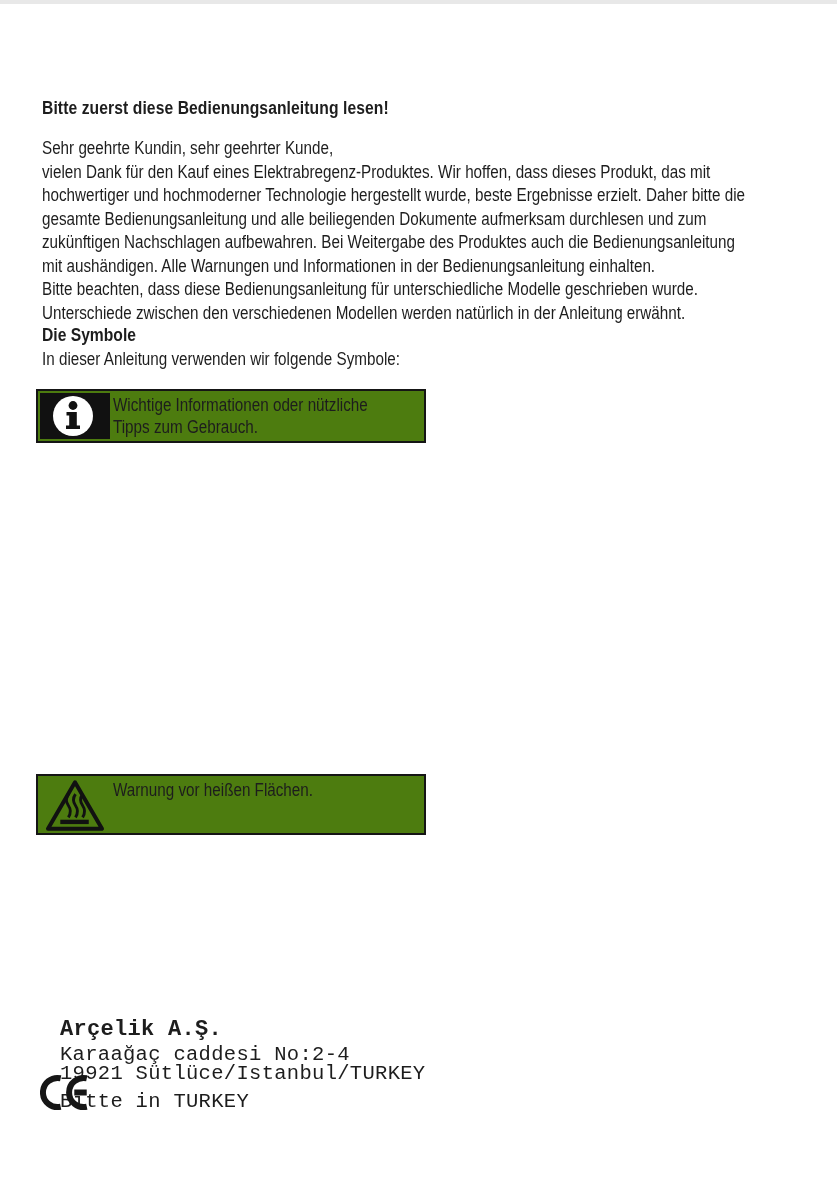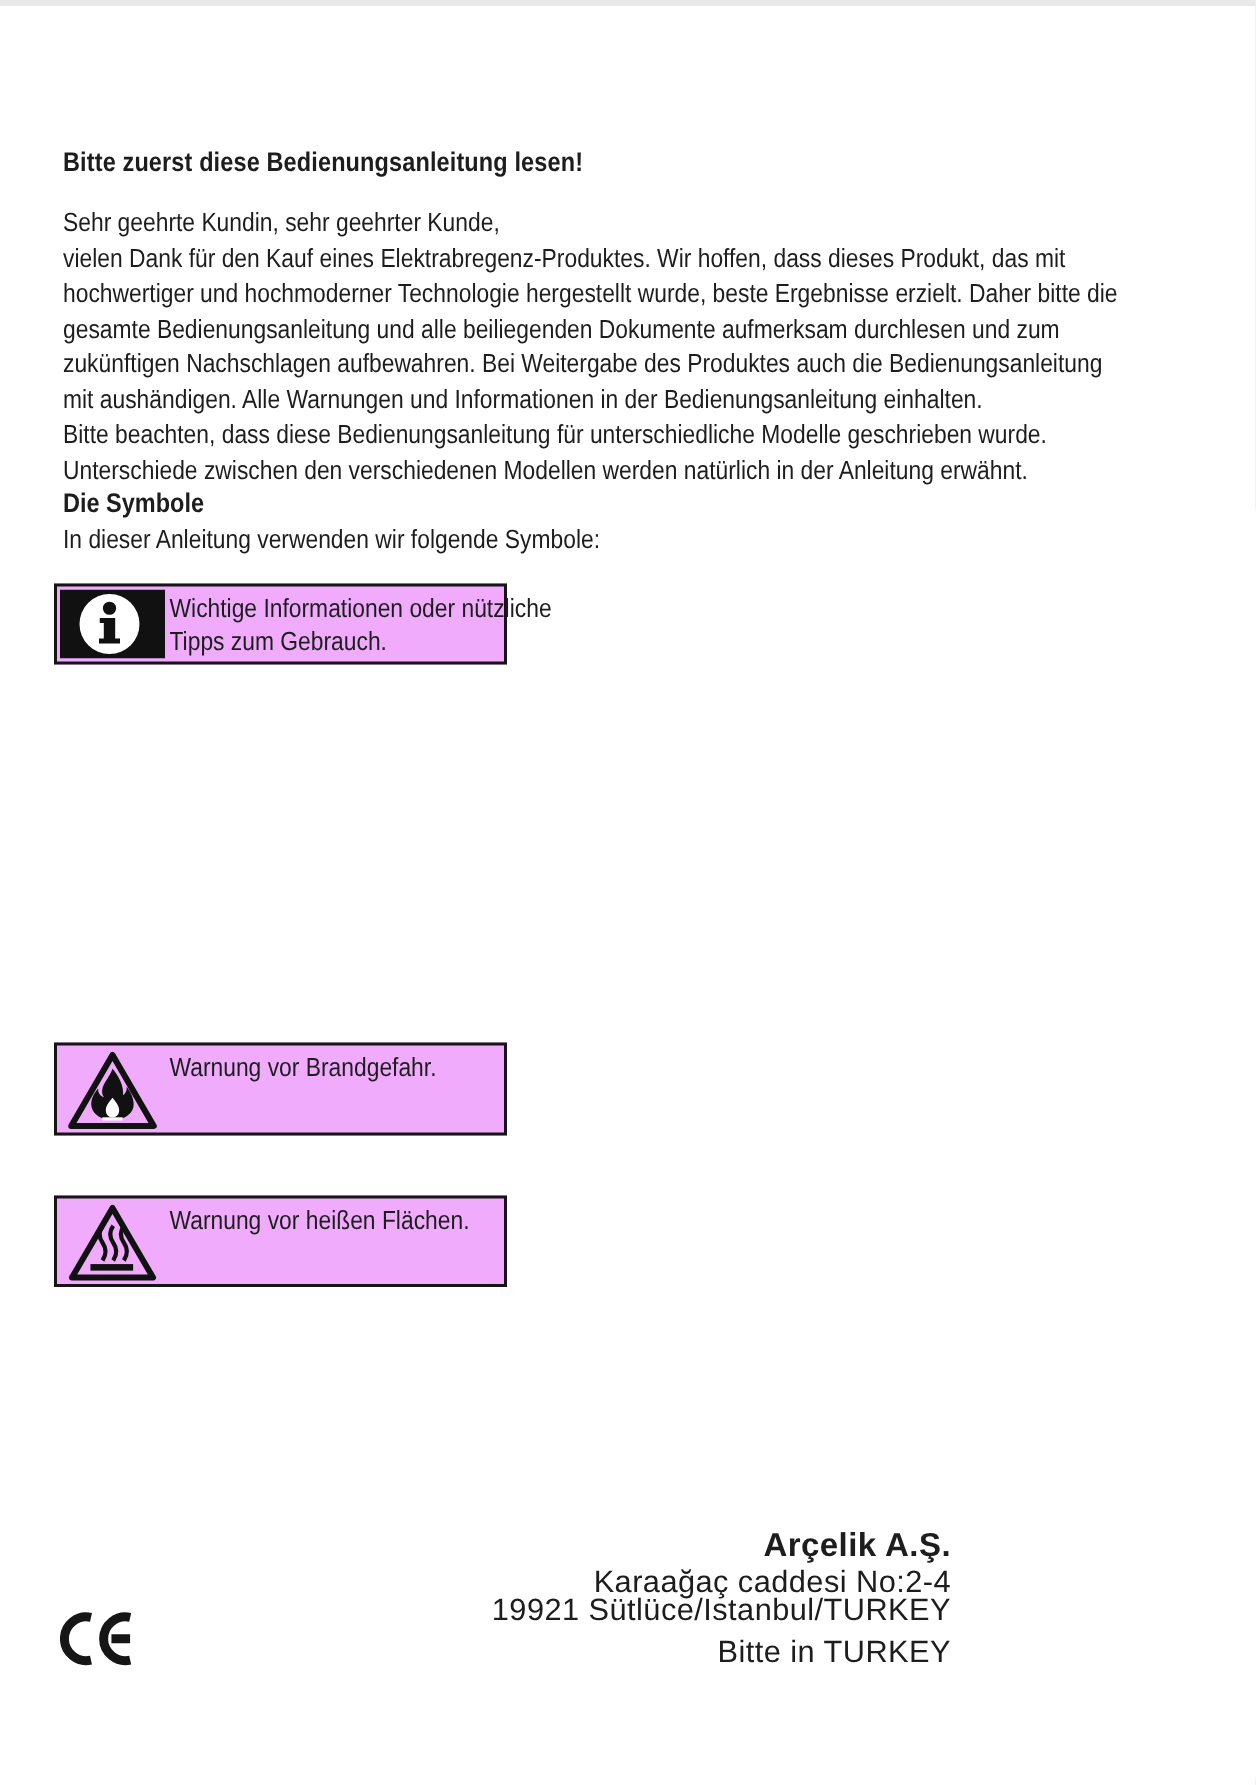--- a/index.html
+++ b/index.html
@@ -28,34 +28,35 @@
   .h2 {
     position:absolute; left:42px; top:321px; width:600px;
     font-size:18px; font-weight:bold;
   }
   .sym-intro {
     position:absolute; left:42px; top:345px; width:600px;
     font-size:17.5px;
   }
 
   .sym-box {
-    position:absolute; left:36px; width:302px;
-    border:2px solid #151515; background:#f0abfc;
+    position:absolute; left:36px; width:390px;
+    border:2px solid #151515; background:#4d7c0f;
   }
   .sym-label {
     position:absolute; left:75px; top:4px; width:330px;
     font-size:17.5px; line-height:21.5px;
   }
   .icon-slot { position:absolute; }
   .tri { fill:none; stroke:#111; stroke-width:4.2; stroke-linejoin:round; }
   .ink { fill:#111; }
 
   .footer-line {
-    position:absolute; left:60px; width:574px; text-align:right;
+    position:absolute; left:60px; width:574px; text-align:left;
     letter-spacing:0.3px;
+    font-family:Liberation Mono, monospace;
   }
   .f-company { top:1013px; font-size:22px; font-weight:bold; }
   .f-addr1   { top:1039px; font-size:20.5px; }
   .f-addr2   { top:1058px; font-size:20.5px; }
   .f-made    { top:1086px; font-size:20.5px; }
 
   .ce { position:absolute; left:40px; top:1068px; }
   .ce path { fill:none; stroke:#161616; stroke-width:7; stroke-linecap:butt; }
 </style>
 </head>
@@ -83,31 +84,22 @@
       <circle cx="33" cy="23" r="20" fill="#fff"></circle>
       <circle cx="33" cy="12.5" r="4.4" fill="#111"></circle>
       <path class="ink" d="M26.5 19 L36.8 19 L36.8 32.6 L40 32.6 L40 36 L26 36 L26 32.6 L29.2 32.6 L29.2 22.4 L26.5 22.4 Z"></path>
     </svg>
     <div class="sym-label cond pre">Wichtige Informationen oder nützliche
 Tipps zum Gebrauch.</div>
   </div>
 
 
 
-  <div class="sym-box" style="top:691px;height:62px">
-    <svg class="icon-slot" style="left:6px;top:2px" width="62" height="56" viewBox="0 0 64 58">
-      <path class="tri" d="M32 4.5 L60.5 53.5 L3.5 53.5 Z"></path>
-      <path class="ink" d="M32 14 C30 20 26 23 25 28 C24.4 30.8 25.2 32.6 26.2 33.6 C23.4 32.8 21.6 30.2 22.2 27.4 C18.6 31.4 16.6 36 17.6 40.6 C18.8 45.8 24.6 49.4 32 49.4 C39.4 49.4 45.2 45.8 46.4 40.6 C47.4 36 45 30.4 41.8 26.4 C42 29.2 41 31.2 39.2 32.2 C40.2 26.4 35.8 18 32 14 Z"></path>
-      <path d="M32 34 C29.8 37 27.4 39.2 27.4 42.6 C27.4 45.6 29.4 47.6 32 47.6 C34.6 47.6 36.6 45.6 36.6 42.6 C36.6 39.2 34.2 37 32 34 Z" fill="#fff"></path>
-      <rect x="25" y="47.5" width="14" height="2.2" fill="#fff"></rect>
-    </svg>
-    <div class="sym-label cond pre">Warnung vor Brandgefahr.</div>
-  </div>
 
-  <div class="sym-box" style="top:793px;height:61px">
+  <div class="sym-box" style="top:770px;height:61px">
     <svg class="icon-slot" style="left:6px;top:2px" width="62" height="55" viewBox="0 0 64 58">
       <path class="tri" d="M32 4.5 L60.5 53.5 L3.5 53.5 Z"></path>
       <path d="M25 17 q-4.2 6 0 12 q4.2 6 0 12.5" fill="none" stroke="#111" stroke-width="3"></path>
       <path d="M32.5 17 q-4.2 6 0 12 q4.2 6 0 12.5" fill="none" stroke="#111" stroke-width="3"></path>
       <path d="M40 17 q-4.2 6 0 12 q4.2 6 0 12.5" fill="none" stroke="#111" stroke-width="3"></path>
       <rect class="ink" x="16.5" y="44" width="30" height="4.6"></rect>
     </svg>
     <div class="sym-label cond pre">Warnung vor heißen Flächen.</div>
   </div>
 

